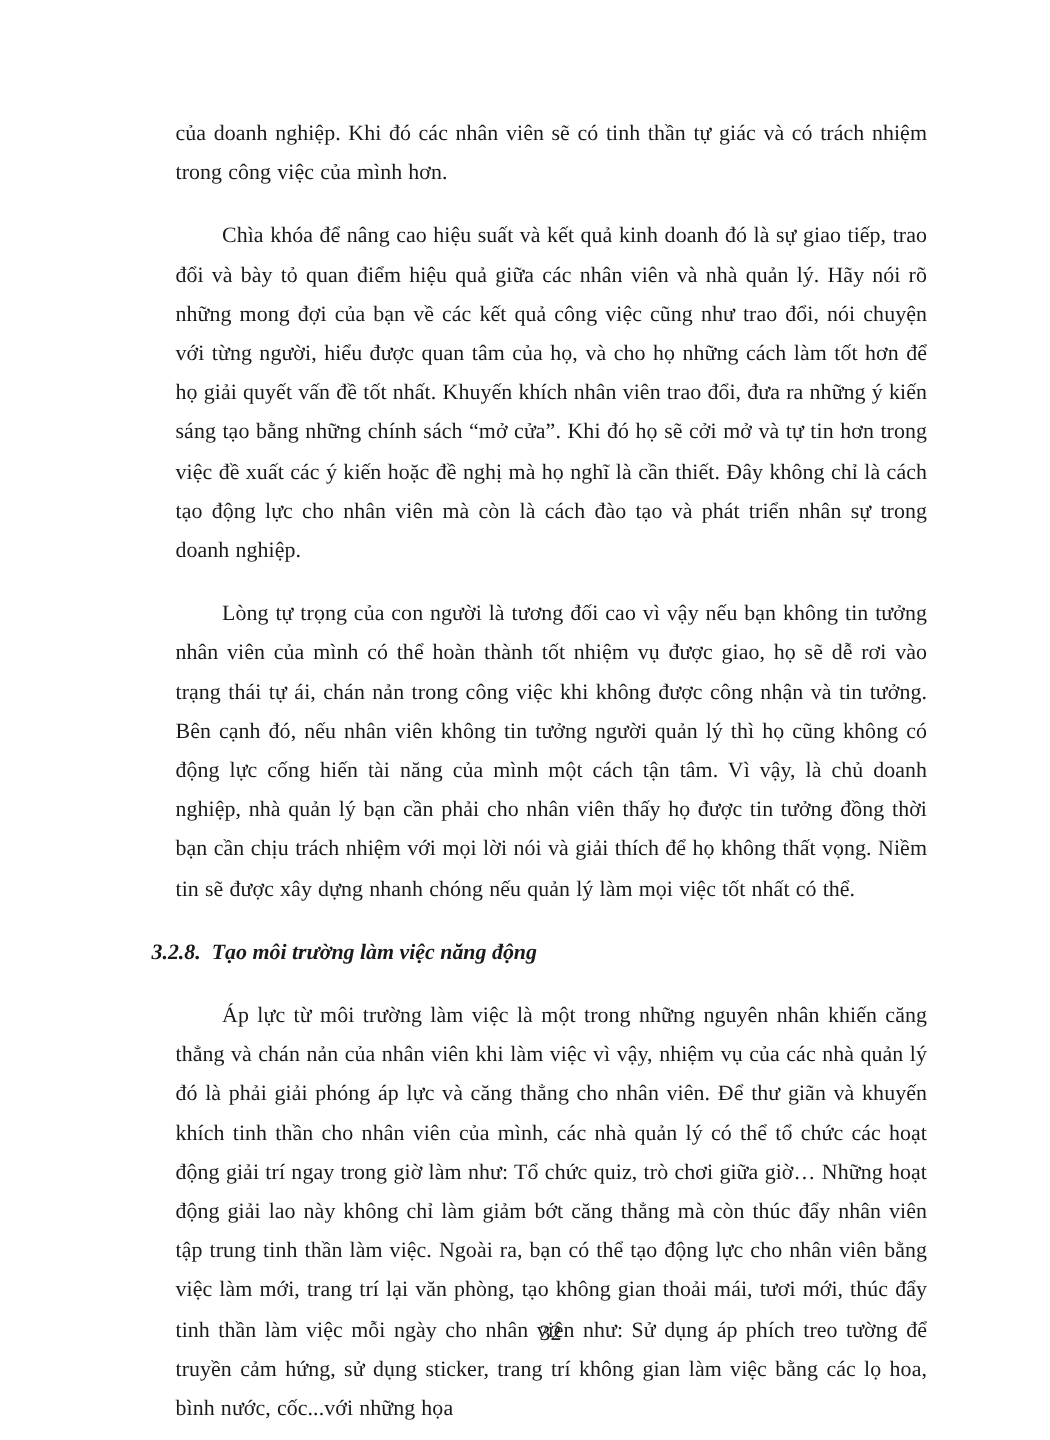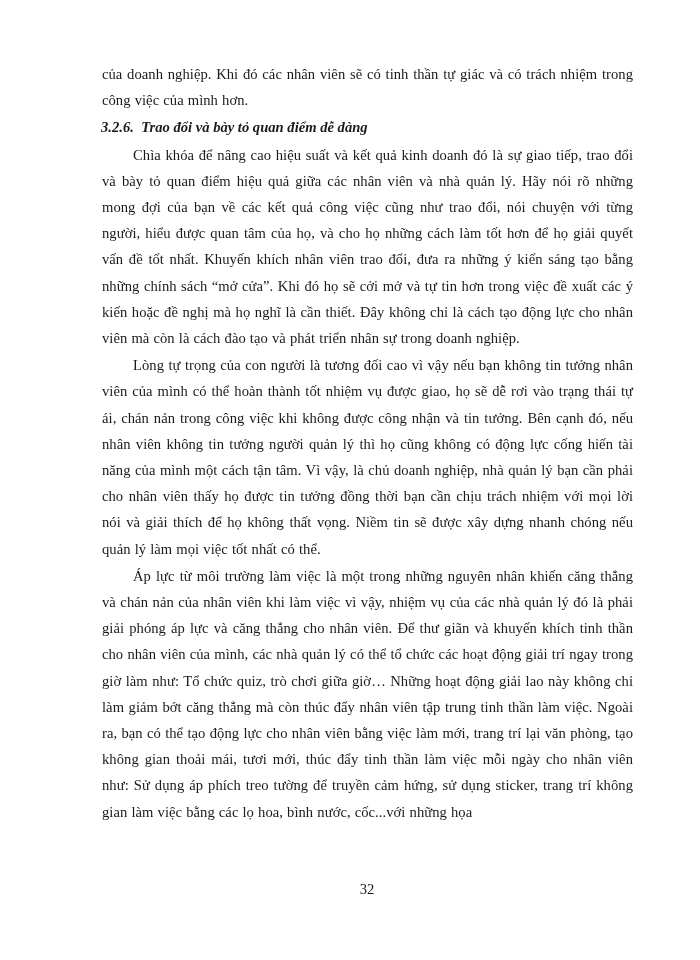--- a/index.html
+++ b/index.html
@@ -18,21 +18,21 @@
     .page {
       position: absolute;
       left: 101px;
       top: 60px;
       width: 533px;
     }
     .line-block {
       font-size: 14.6px;
       line-height: 26.2px;
       text-align: justify;
-      margin: 1px;
+      margin: 16px;
       letter-spacing: 0.05px;
       word-spacing: 0.4px;
     }
     .para {
       text-indent: 31px;
     }
     .heading {
       font-weight: bold;
       font-style: italic;
       font-size: 14.6px;
@@ -51,26 +51,26 @@
       color: #1a1a1a;
     }
   </style>
 </head>
 <body>
 
 <div class="page">
   <p class="line-block">của doanh nghiệp. Khi đó các nhân viên sẽ có tinh thần tự giác và có trách nhiệm trong công việc của mình hơn.</p>
 
   <section>
-    <h3 class="heading">3.2.6.  Trao đổi và bày tỏ quan điểm dễ dàng</h3>
     <p class="line-block para">Chìa khóa để nâng cao hiệu suất và kết quả kinh doanh đó là sự giao tiếp, trao đổi và bày tỏ quan điểm hiệu quả giữa các nhân viên và nhà quản lý. Hãy nói rõ những mong đợi của bạn về các kết quả công việc cũng như trao đổi, nói chuyện với từng người, hiểu được quan tâm của họ, và cho họ những cách làm tốt hơn để họ giải quyết vấn đề tốt nhất. Khuyến khích nhân viên trao đổi, đưa ra những ý kiến sáng tạo bằng những chính sách “mở cửa”. Khi đó họ sẽ cởi mở và tự tin hơn trong việc đề xuất các ý kiến hoặc đề nghị mà họ nghĩ là cần thiết. Đây không chỉ là cách tạo động lực cho nhân viên mà còn là cách đào tạo và phát triển nhân sự trong doanh nghiệp.</p>
   </section>
 
   <section>
     <p class="line-block para">Lòng tự trọng của con người là tương đối cao vì vậy nếu bạn không tin tưởng nhân viên của mình có thể hoàn thành tốt nhiệm vụ được giao, họ sẽ dễ rơi vào trạng thái tự ái, chán nản trong công việc khi không được công nhận và tin tưởng. Bên cạnh đó, nếu nhân viên không tin tưởng người quản lý thì họ cũng không có động lực cống hiến tài năng của mình một cách tận tâm. Vì vậy, là chủ doanh nghiệp, nhà quản lý bạn cần phải cho nhân viên thấy họ được tin tưởng đồng thời bạn cần chịu trách nhiệm với mọi lời nói và giải thích để họ không thất vọng. Niềm tin sẽ được xây dựng nhanh chóng nếu quản lý làm mọi việc tốt nhất có thể.</p>
   </section>
 
   <section>
+    <h3 class="heading">3.2.8.  Tạo môi trường làm việc năng động</h3>
     <p class="line-block para">Áp lực từ môi trường làm việc là một trong những nguyên nhân khiến căng thẳng và chán nản của nhân viên khi làm việc vì vậy, nhiệm vụ của các nhà quản lý đó là phải giải phóng áp lực và căng thẳng cho nhân viên. Để thư giãn và khuyến khích tinh thần cho nhân viên của mình, các nhà quản lý có thể tổ chức các hoạt động giải trí ngay trong giờ làm như: Tổ chức quiz, trò chơi giữa giờ… Những hoạt động giải lao này không chỉ làm giảm bớt căng thẳng mà còn thúc đẩy nhân viên tập trung tinh thần làm việc. Ngoài ra, bạn có thể tạo động lực cho nhân viên bằng việc làm mới, trang trí lại văn phòng, tạo không gian thoải mái, tươi mới, thúc đẩy tinh thần làm việc mỗi ngày cho nhân viên như: Sử dụng áp phích treo tường để truyền cảm hứng, sử dụng sticker, trang trí không gian làm việc bằng các lọ hoa, bình nước, cốc...với những họa</p>
   </section>
 </div>
 
 <div class="page-number">32</div>
 
 </body></html>

